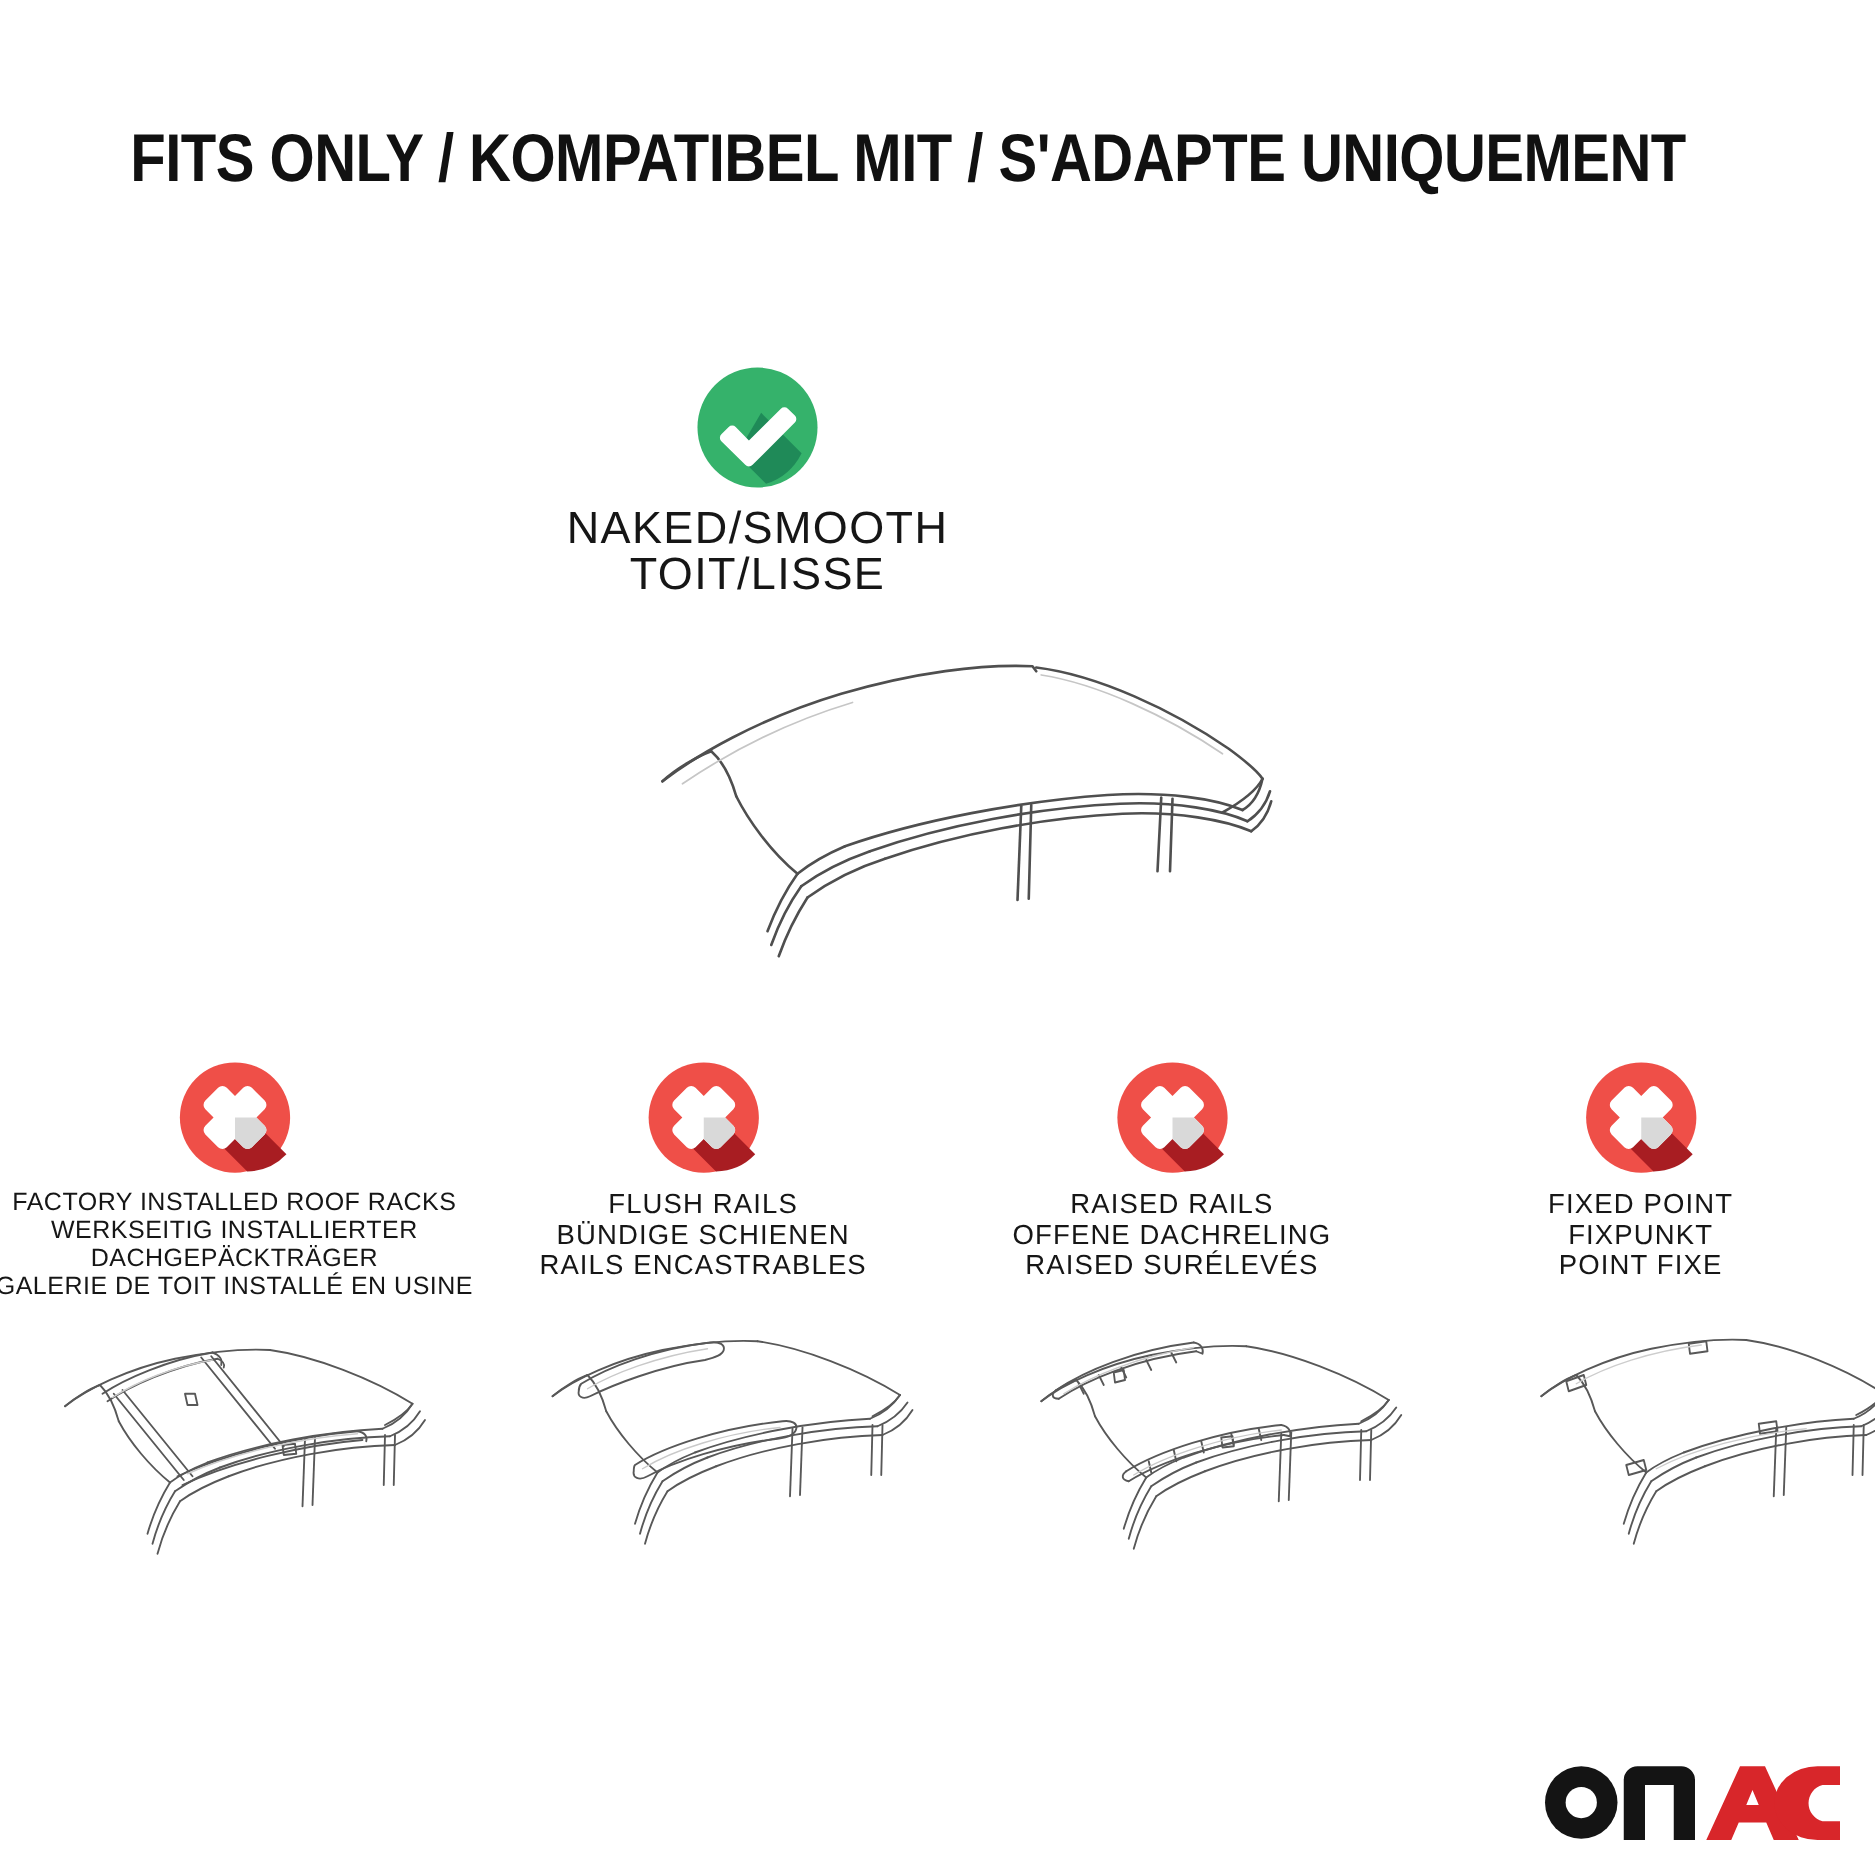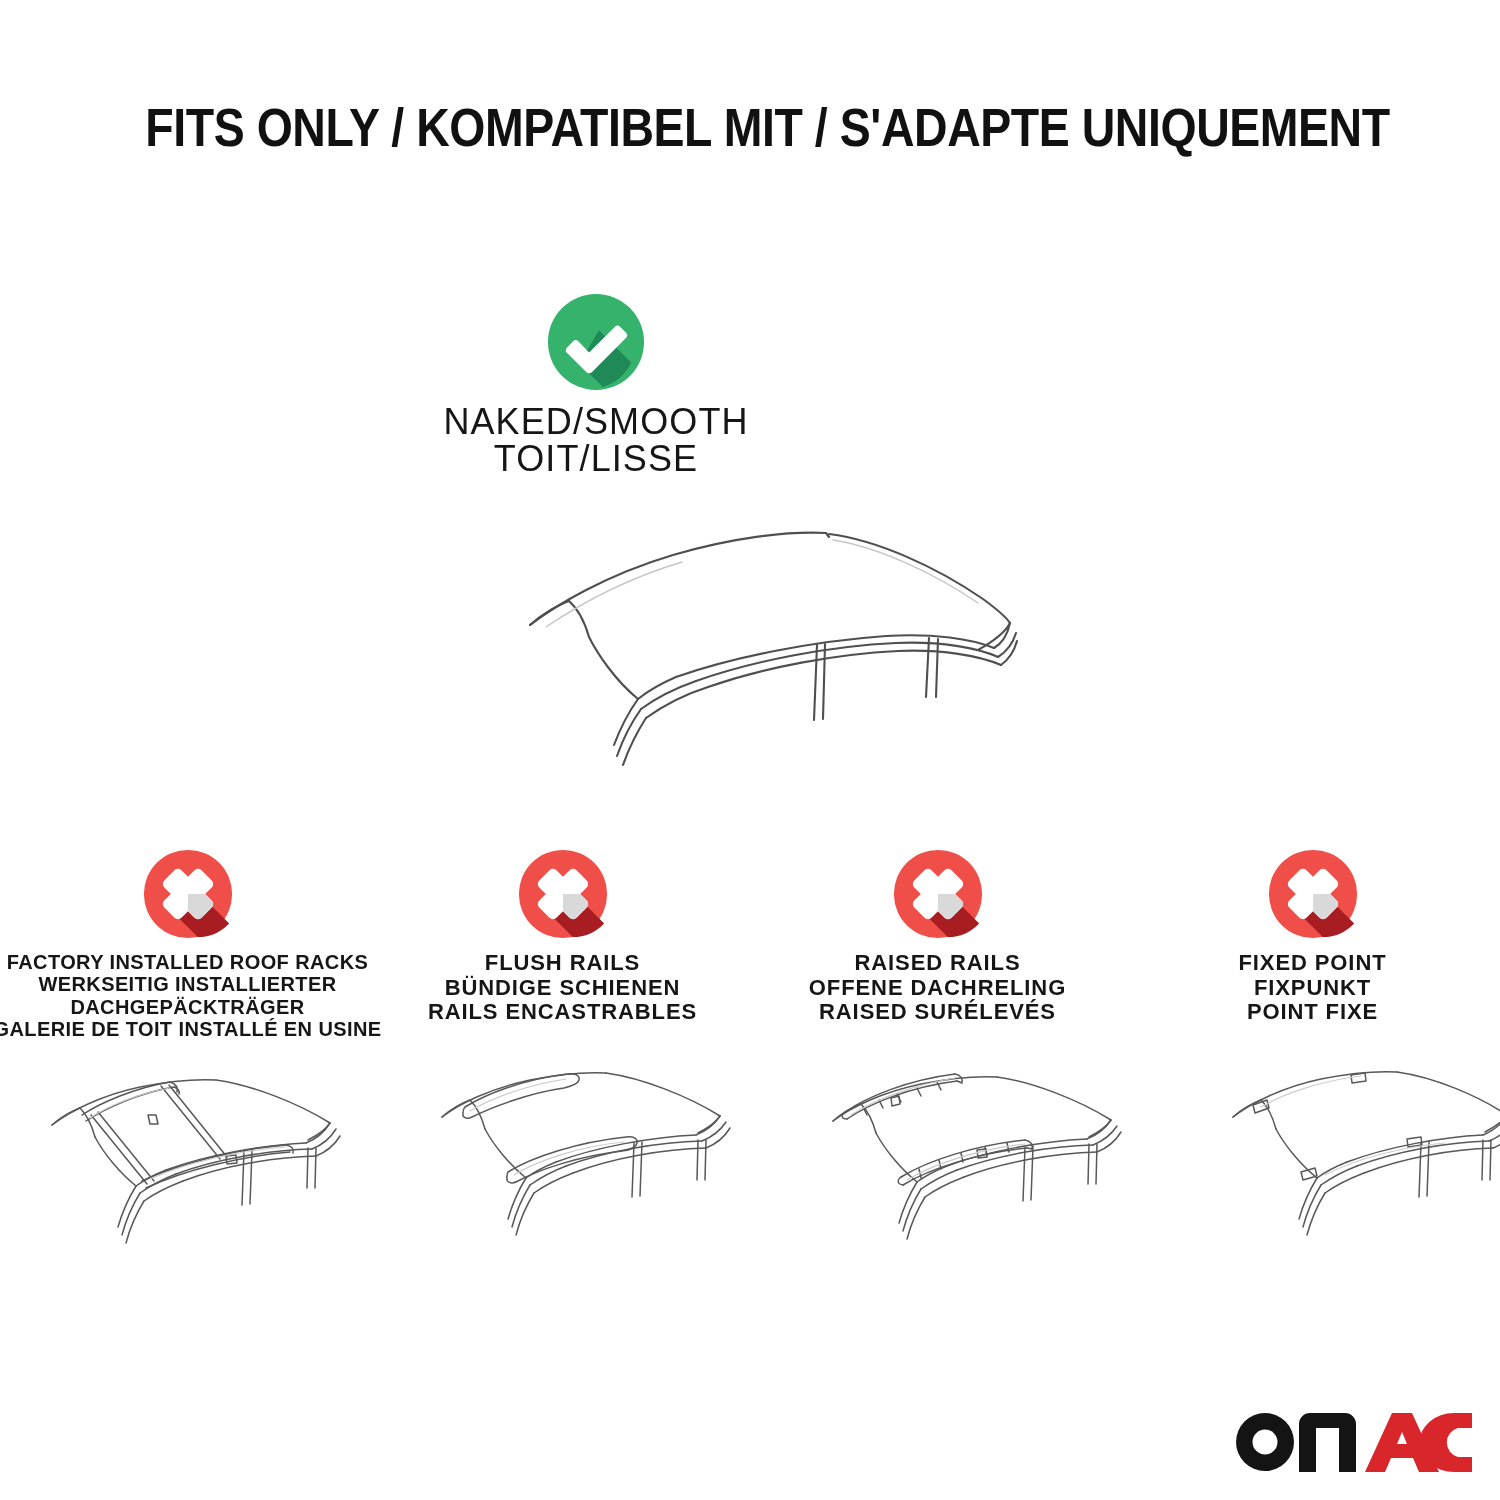--- a/index.html
+++ b/index.html
@@ -16,38 +16,37 @@
     position: relative;
   }
 
   
   .title-bar {
     position: absolute;
     left: 0;
     top: 96px;
     width: 1452px;
     text-align: center;
-    padding-left: 41px;
   }
   .title-text {
     display: inline-block;
     font-family: "Liberation Sans Narrow", "Liberation Sans", sans-serif;
     font-weight: bold;
     font-size: 54px;
     letter-spacing: -0.5px;
     color: #111111;
     transform: scaleX(0.86);
     transform-origin: center;
     white-space: nowrap;
   }
 
   
   .top-block {
     position: absolute;
-    left: 0;
+    left: 10px;
     top: 293px;
     width: 1192px;
     text-align: center;
   }
 
   .badge {
     position: relative;
     width: 98px;
     height: 98px;
     margin: 0 auto;
@@ -75,21 +74,20 @@
   .hero-roof svg { display: block; width: 100%; height: 100%; }
 
   
   .bad-row {
     position: absolute;
     left: 0;
     top: 845px;
     width: 1500px;
     display: flex;
     flex-direction: row;
-    font-weight: bold;
   }
   .bad-col {
     width: 375px;
     display: flex;
     flex-direction: column;
     align-items: center;
   }
   .bad-badge {
     width: 98px;
     height: 98px;

